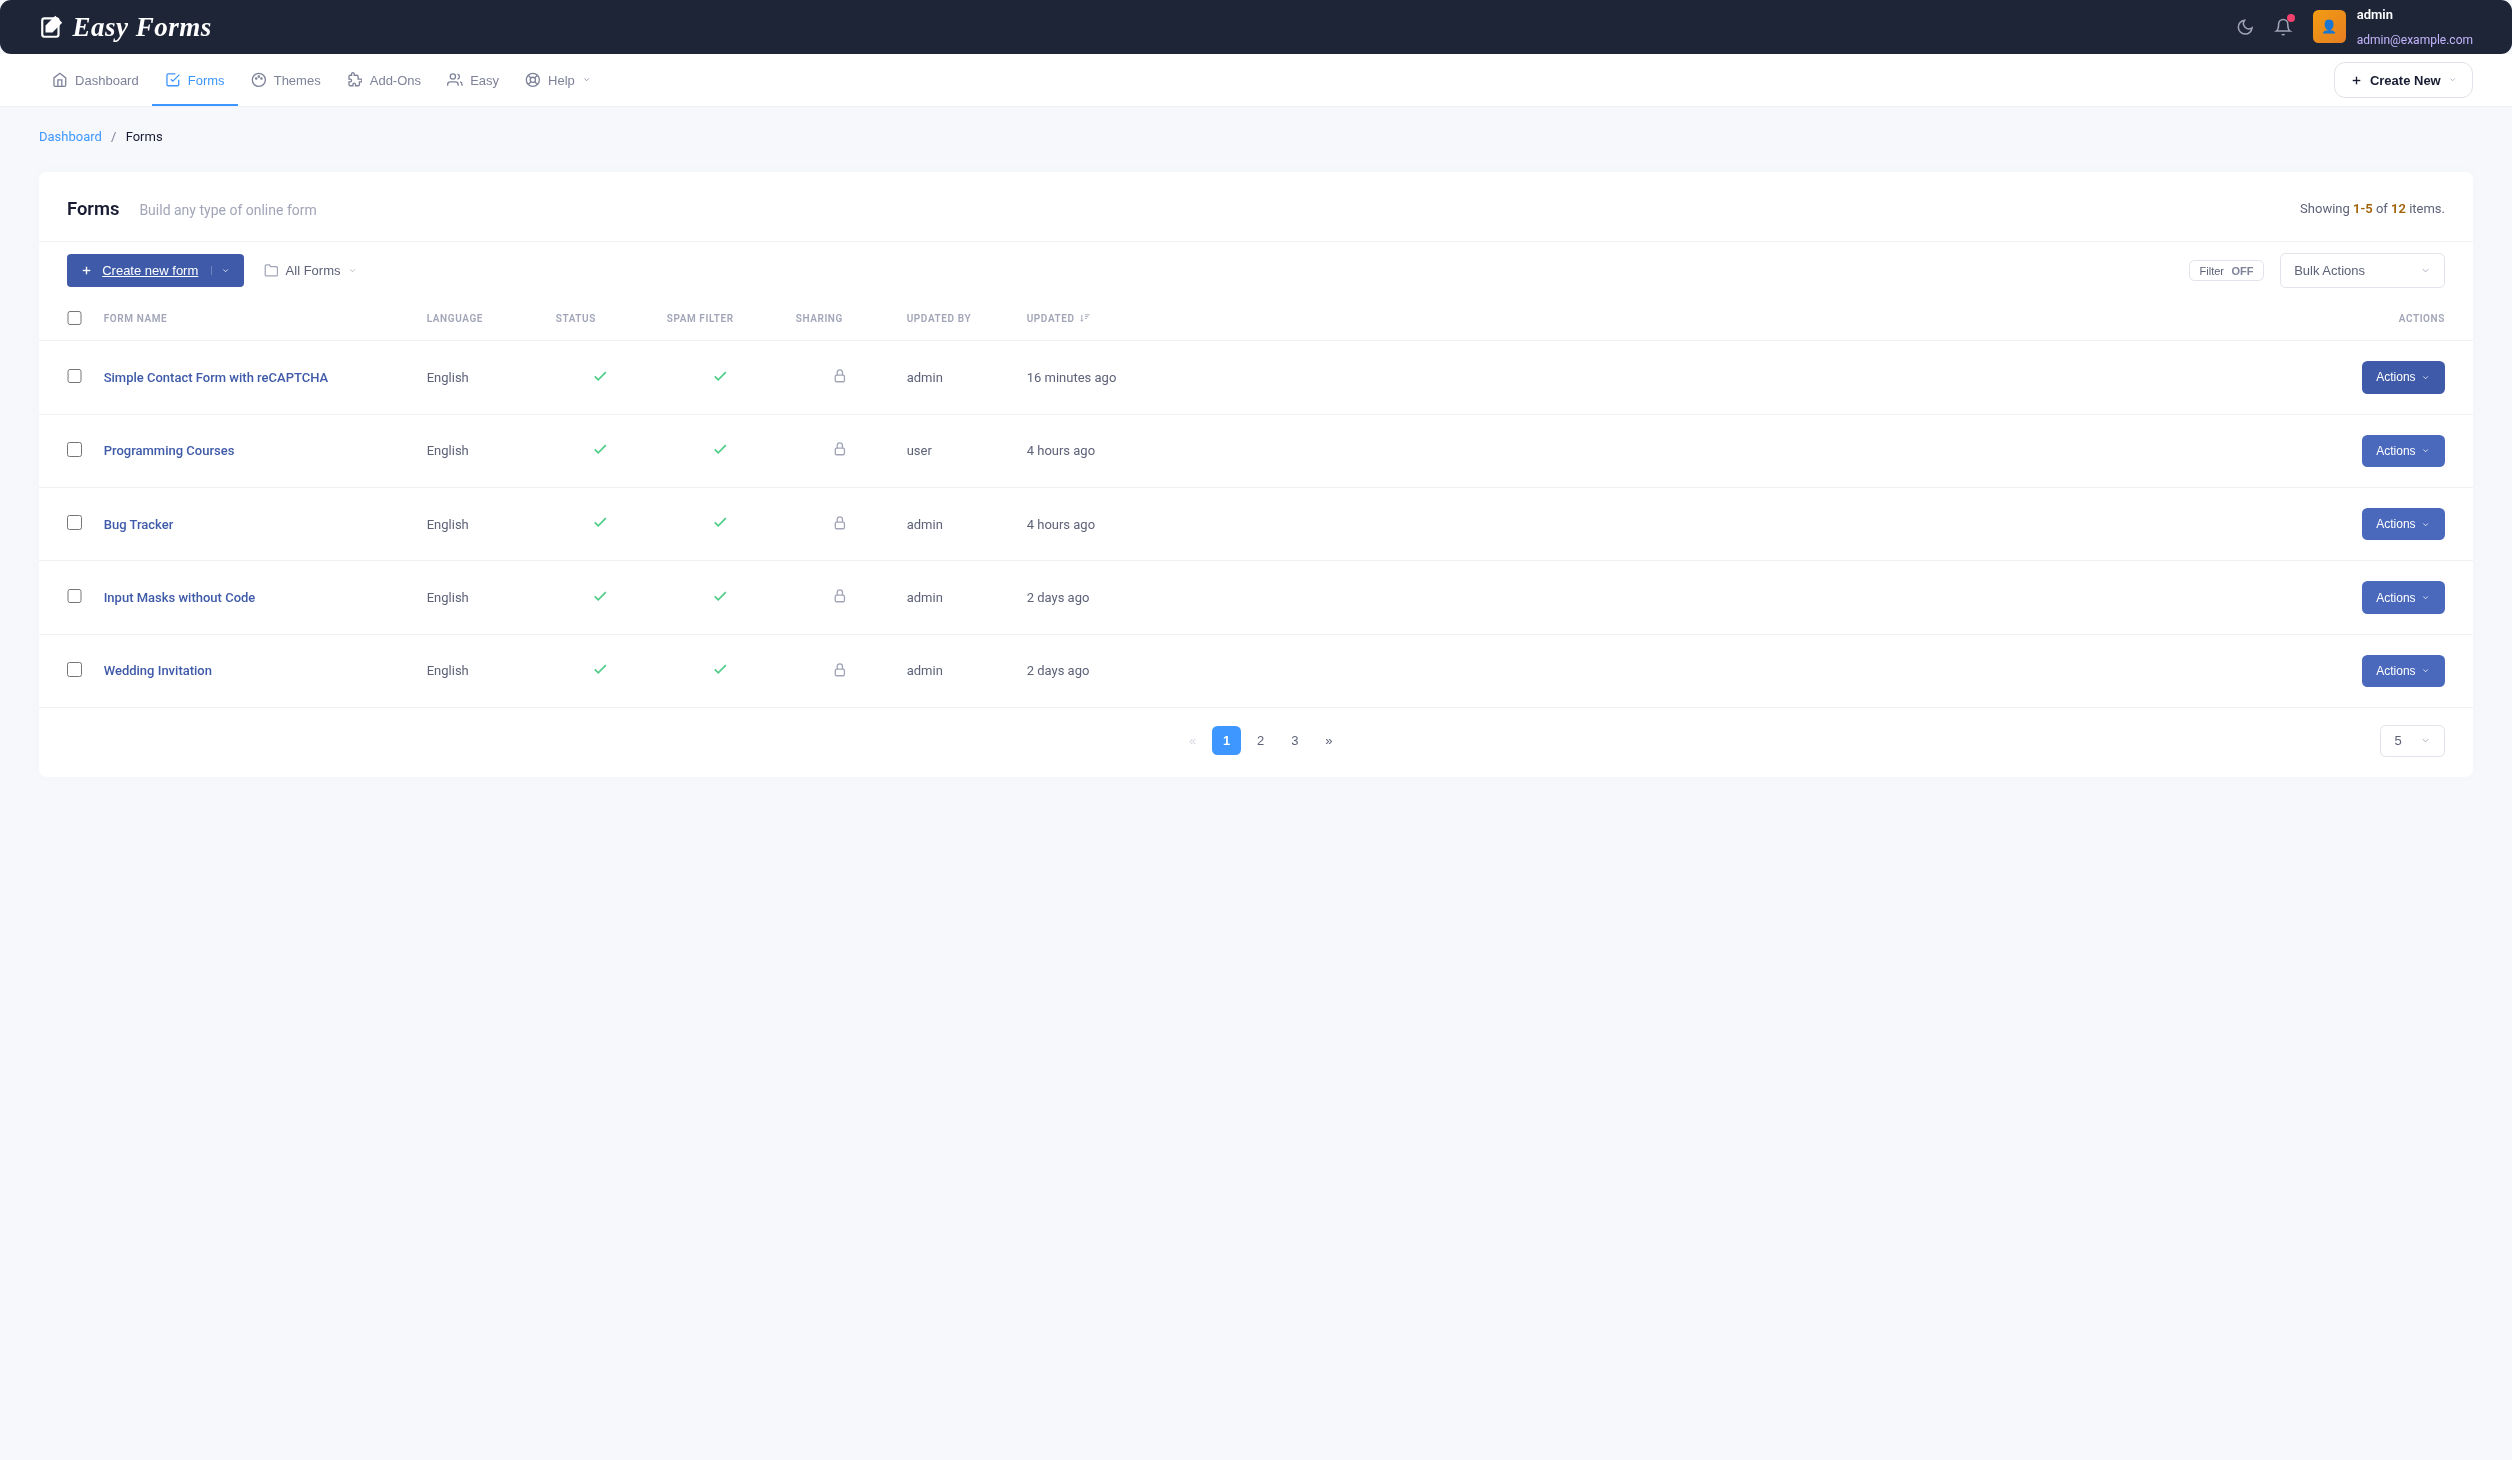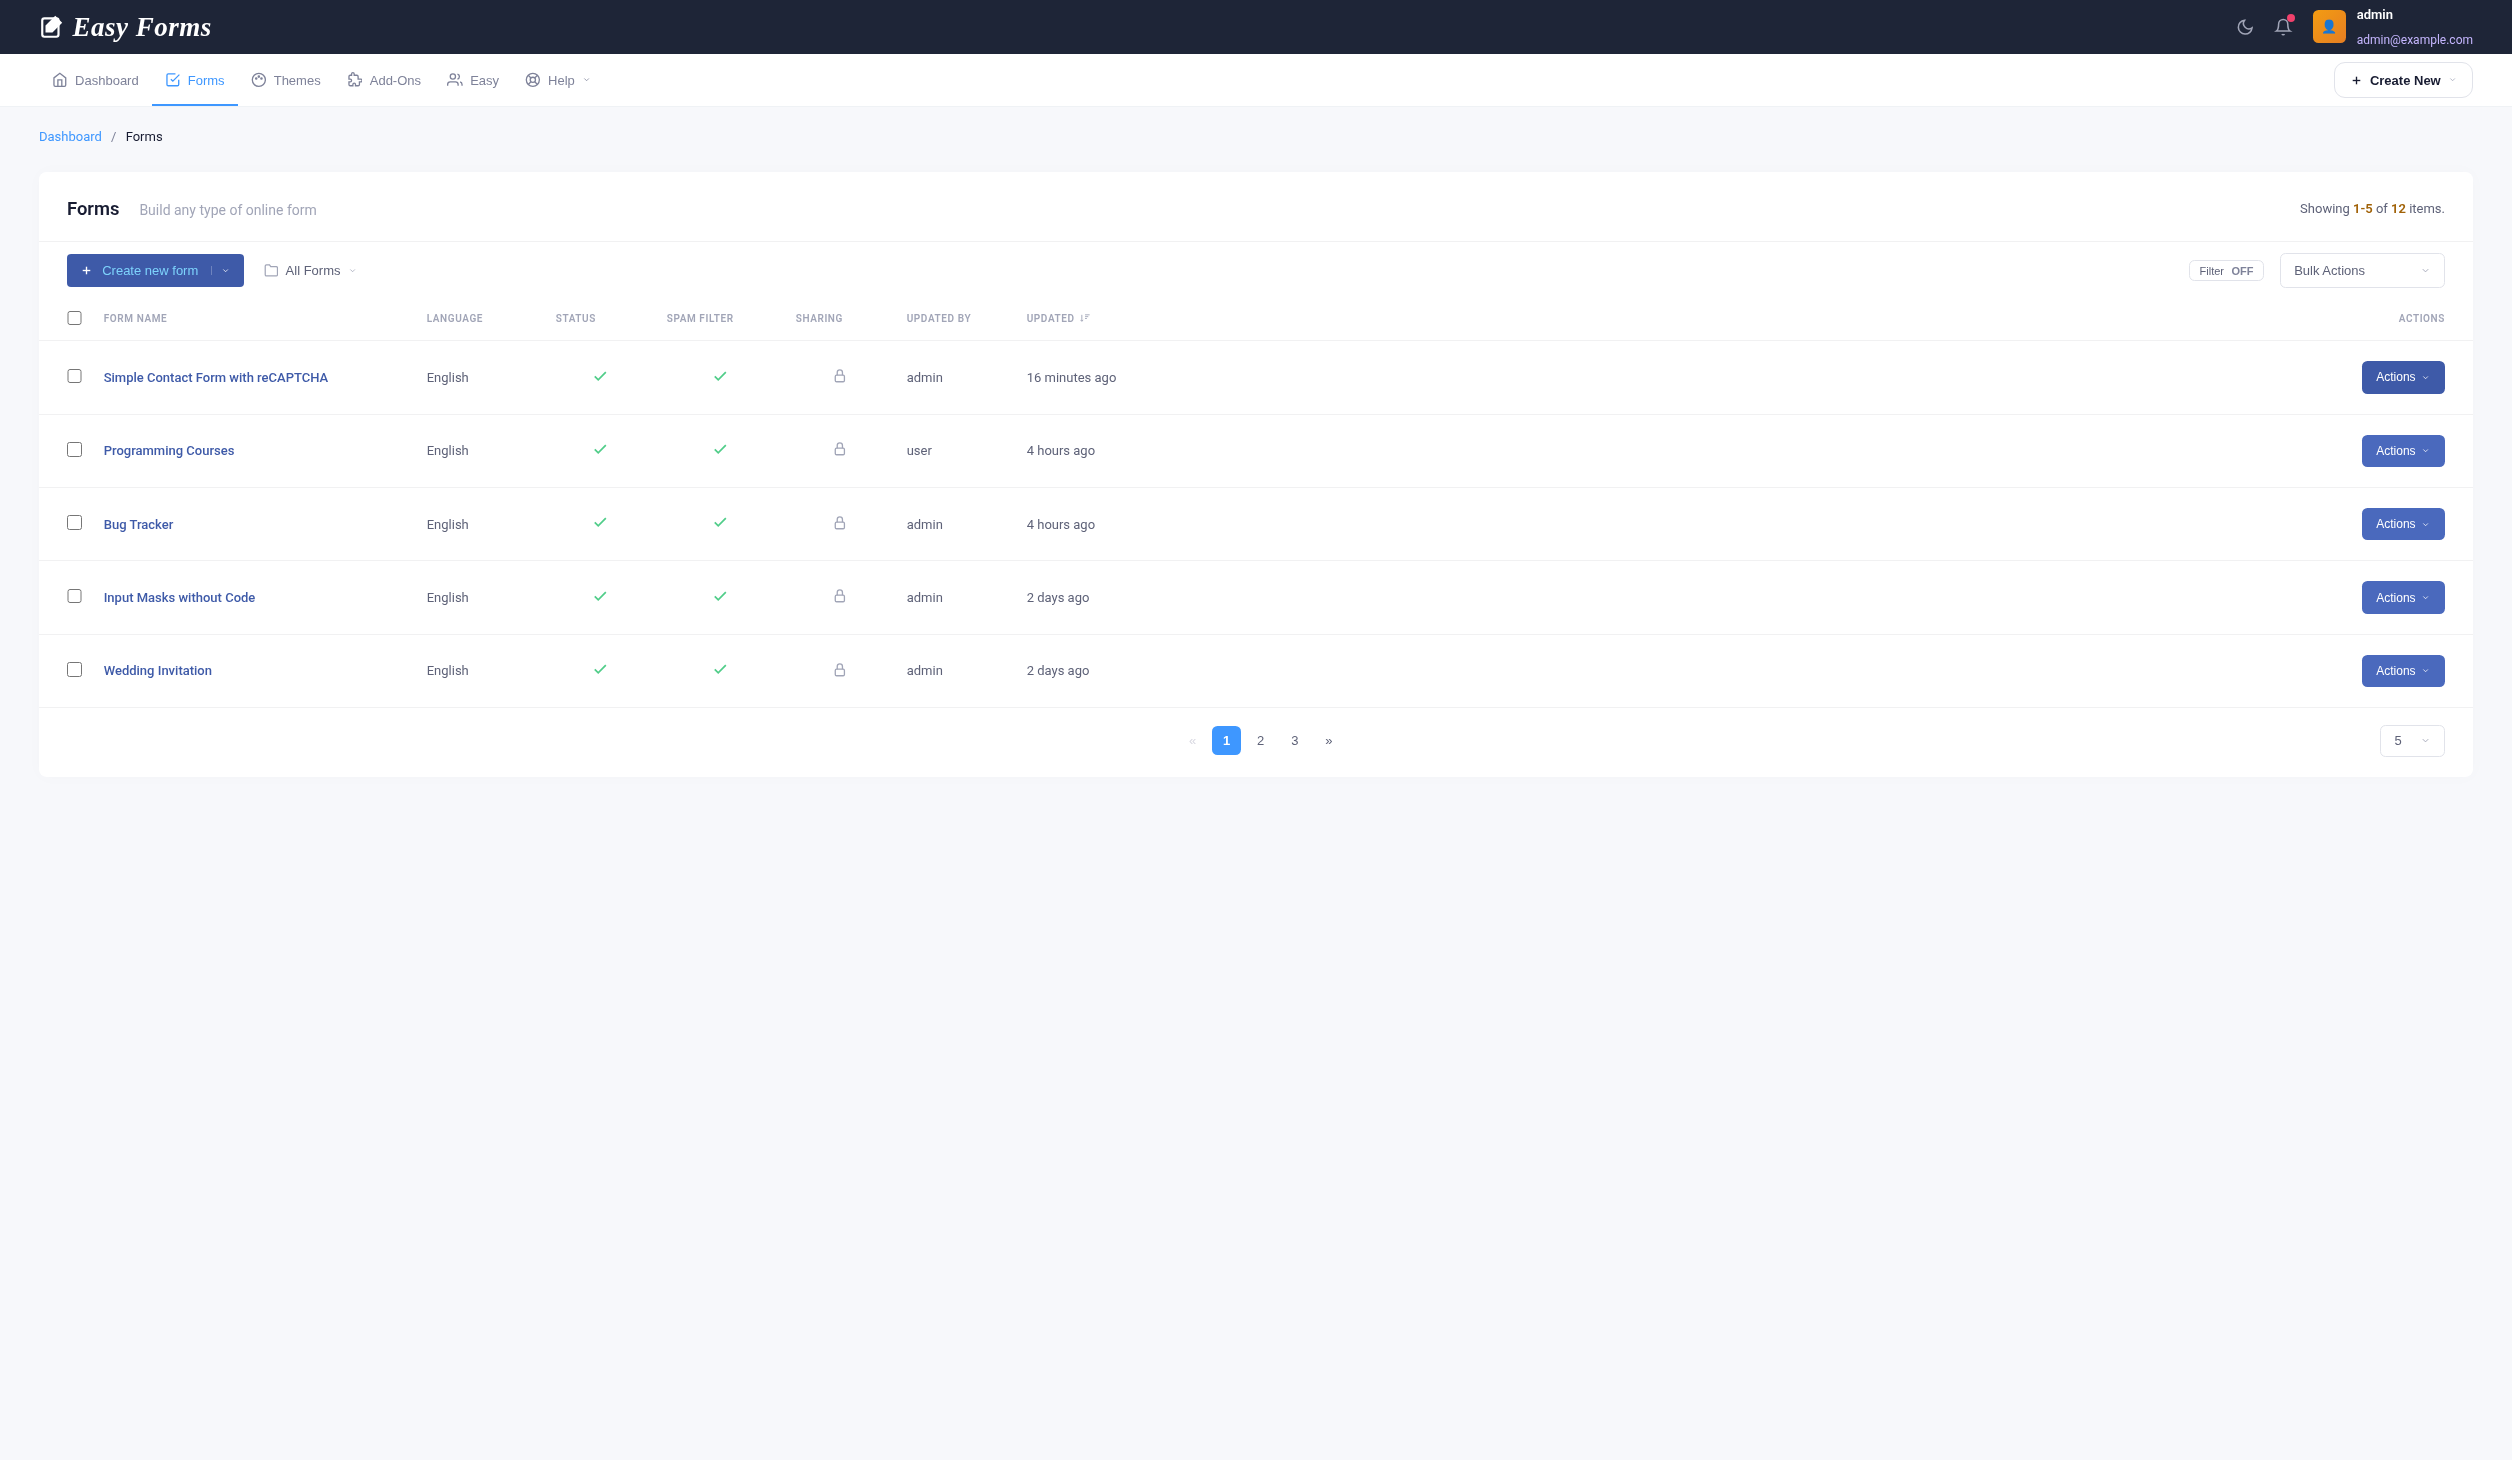--- a/index.html
+++ b/index.html
@@ -1,19 +1,19 @@
 <!DOCTYPE html>
 <html style="font-size:14.7px"><head>
 <meta charset="utf-8">
 <style>
 * { margin: 0; padding: 0; box-sizing: border-box; }
 body { font-family: -apple-system, BlinkMacSystemFont, "Segoe UI", Roboto, "Helvetica Neue", Arial, sans-serif; background: #f7f8fb; color: #181c32; }
 
 
-.top-header { background: #1e2537; height: 54px; display: flex; align-items: center; justify-content: space-between; padding: 0 39px; }
+.top-header { background: #1e2537; height: 54px; display: flex; align-items: center; justify-content: space-between; padding: 0 39px; border-radius: 11px; }
 .brand { display: flex; align-items: center; gap: 7.4px; color: #fff; }
 .brand-icon { width: 26px; height: 26px; }
 .brand-text { font-family: "Brush Script MT", cursive; font-style: italic; font-size: 27px; font-weight: 600; color: #fff; letter-spacing: 0.5px; }
 .header-right { display: flex; align-items: center; gap: 20px; }
 .header-icon-btn { background: none; border: none; color: #a1a5b7; cursor: pointer; position: relative; display: flex; align-items: center; }
 .notif-dot { position: absolute; top: -3.7px; right: -2.8px; width: 8.3px; height: 8.3px; background: #f1416c; border-radius: 50%; }
 .user-block { display: flex; align-items: center; gap: 11px; }
 .avatar { width: 33px; height: 33px; border-radius: 5.5px; background: linear-gradient(135deg,#f39c12,#e67e22); display:flex; align-items:center; justify-content:center; color:#fff; font-weight:bold; font-size:13px; }
 .user-text { display: flex; flex-direction: column; line-height: 1.2; }
 .user-name { color: #fff; font-weight: 600; font-size: 13px; }
@@ -37,21 +37,21 @@
 .card { background: #fff; border-radius: 7.4px; box-shadow: 0 0 18.4px rgba(76,87,125,0.02); }
 .card-header { display: flex; align-items: center; justify-content: space-between; padding: 26px 28px 22px; }
 .card-title-group { display: flex; align-items: baseline; gap: 20px; }
 .card-title { font-size: 18.4px; font-weight: 600; color: #181c32; }
 .card-subtitle { font-size: 14px; color: #a1a5b7; }
 .summary { font-size: 13px; color: #5e6278; }
 .summary b { color: #a16207; font-weight: 600; }
 
 .toolbar { display: flex; align-items: center; justify-content: space-between; padding: 11px 28px 9.2px; border-top: 0.9px solid #f1f1f2; }
 .toolbar-left { display: flex; align-items: center; gap: 20px; }
-.btn-primary { background: #3e5aa8; color: #7dd3fc; border: none; border-radius: 4px; padding: 9.2px 13px; display: flex; align-items: center; gap: 9.2px; font-size: 13px; font-weight: 500; cursor: pointer; }
+.btn-primary { background: #3e5aa8; color: #ffffff; border: none; border-radius: 4px; padding: 9.2px 13px; display: flex; align-items: center; gap: 9.2px; font-size: 13px; font-weight: 500; cursor: pointer; text-decoration: underline; }
 .btn-primary-split { border-left: 0.9px solid rgba(255,255,255,0.25); padding-left: 9.2px; margin-left: 3.7px; display:flex; align-items:center;}
 .folder-filter { display: flex; align-items: center; gap: 7.4px; color: #5e6278; font-size: 13px; background:none; border:none; cursor:pointer;justify-content:center; }
 .toolbar-right { display: flex; align-items: center; gap: 16.6px; }
 .filter-badge { border: 0.9px solid #e1e3ea; border-radius: 5.5px; padding: 3.7px 9.2px; font-size: 11px; color: #5e6278; display:flex; gap:7.4px; cursor:pointer; background:#fff;}
 .filter-off { color: #7e8299; font-weight:600;}
 .select { border: 0.9px solid #e1e3ea; border-radius: 5.5px; padding: 9.2px 13px; font-size: 13px; color: #5e6278; background: #fff; display: flex; align-items: center; gap: 55px; cursor: pointer; }
 
 
 .table { width: 100%; border-collapse: collapse; }
 .table thead th { text-align: left; font-size: 10px; font-weight: 600; letter-spacing: 0.6px; color: #a1a5b7; text-transform: uppercase; padding: 13px 11px; }

